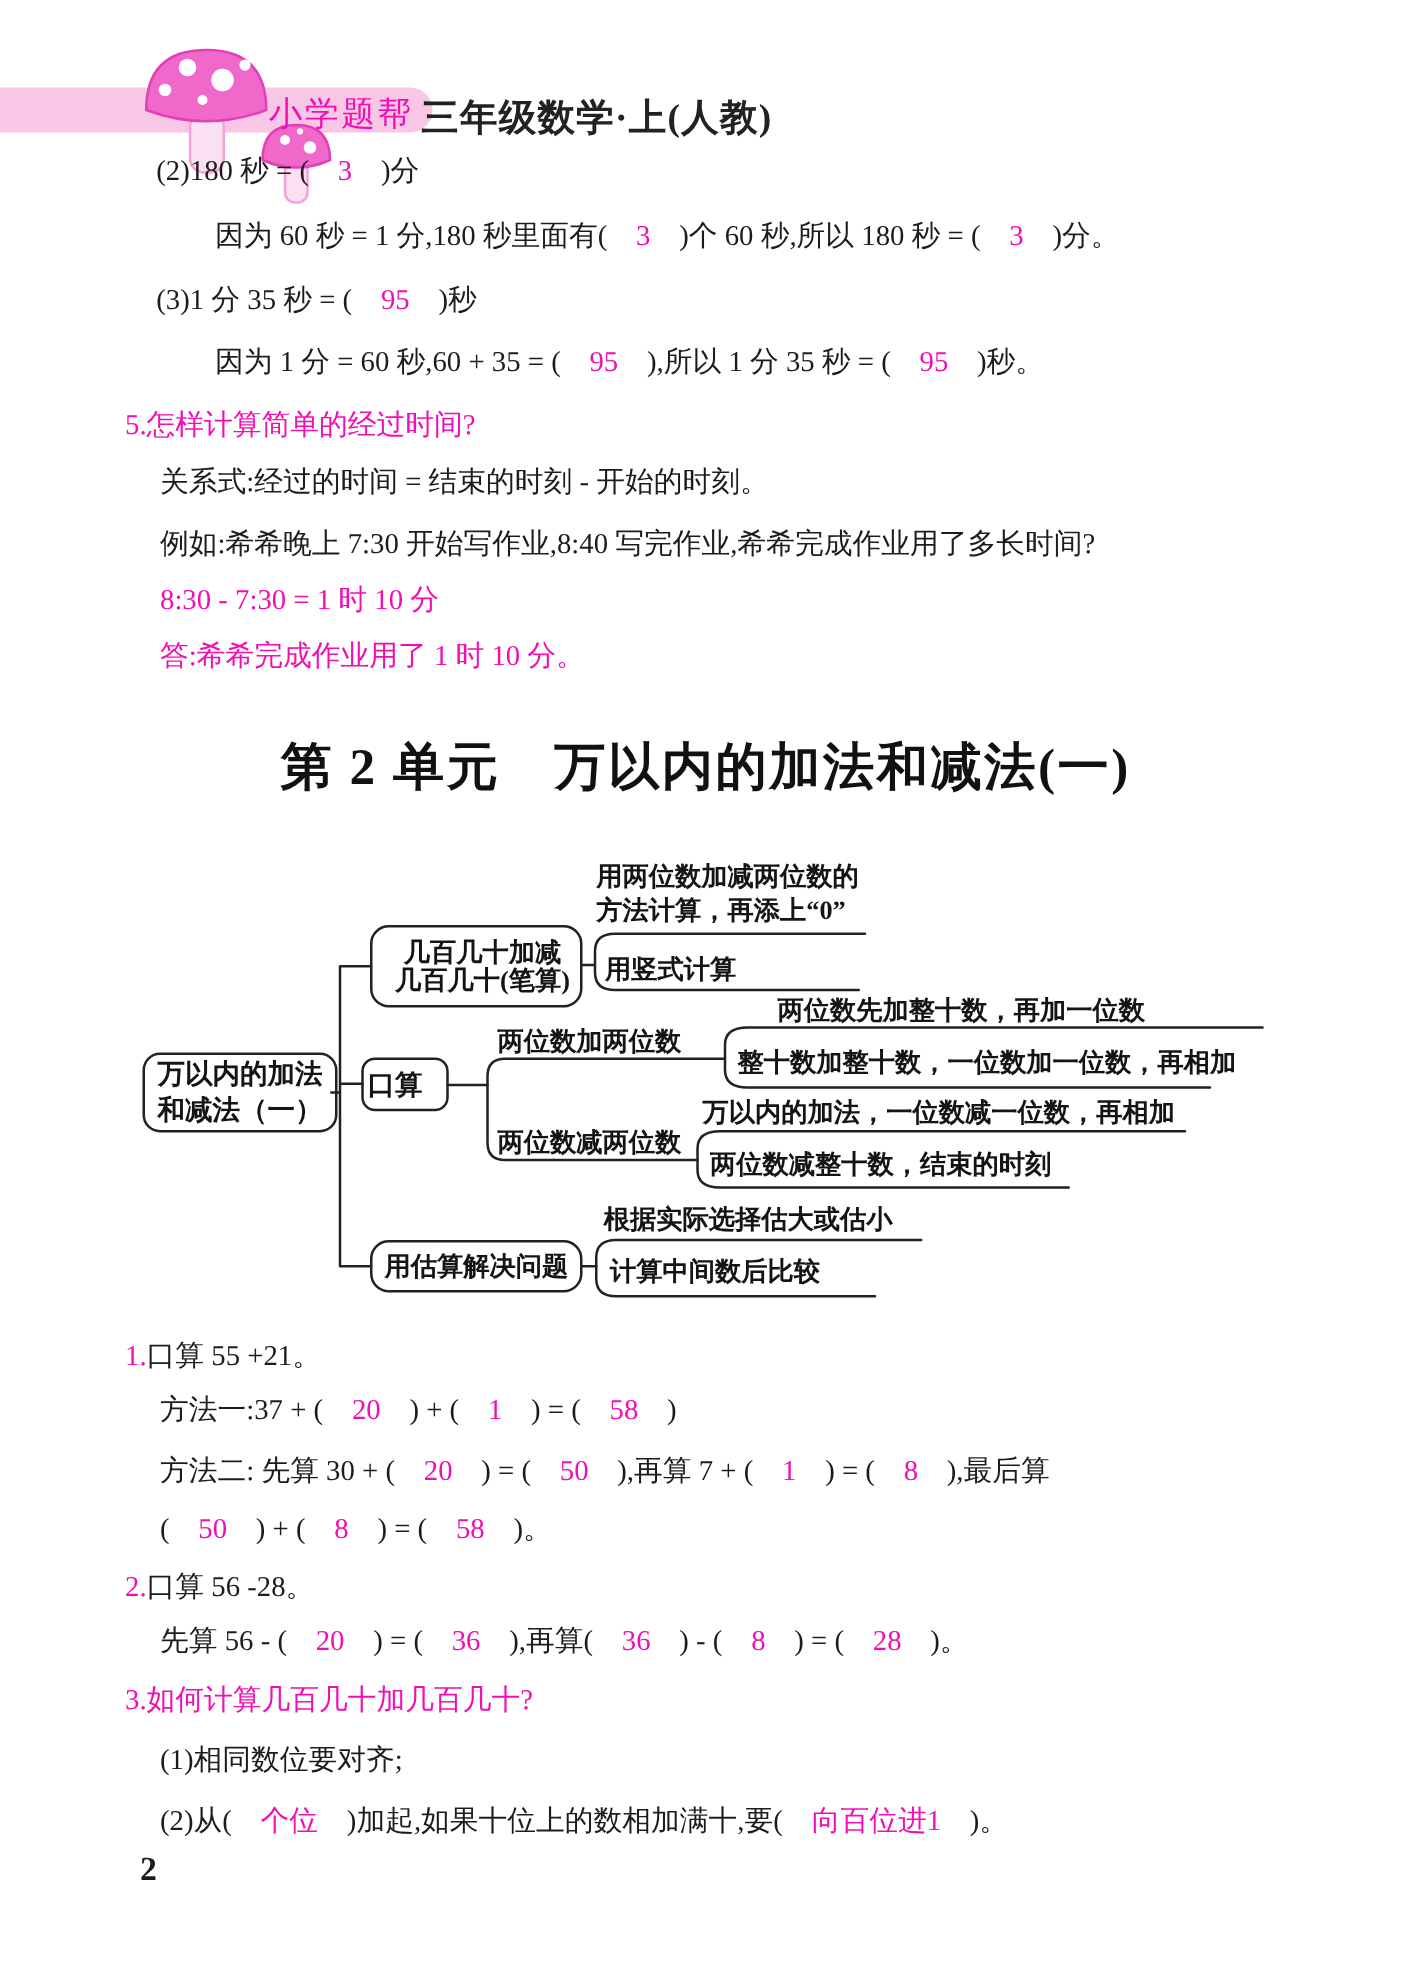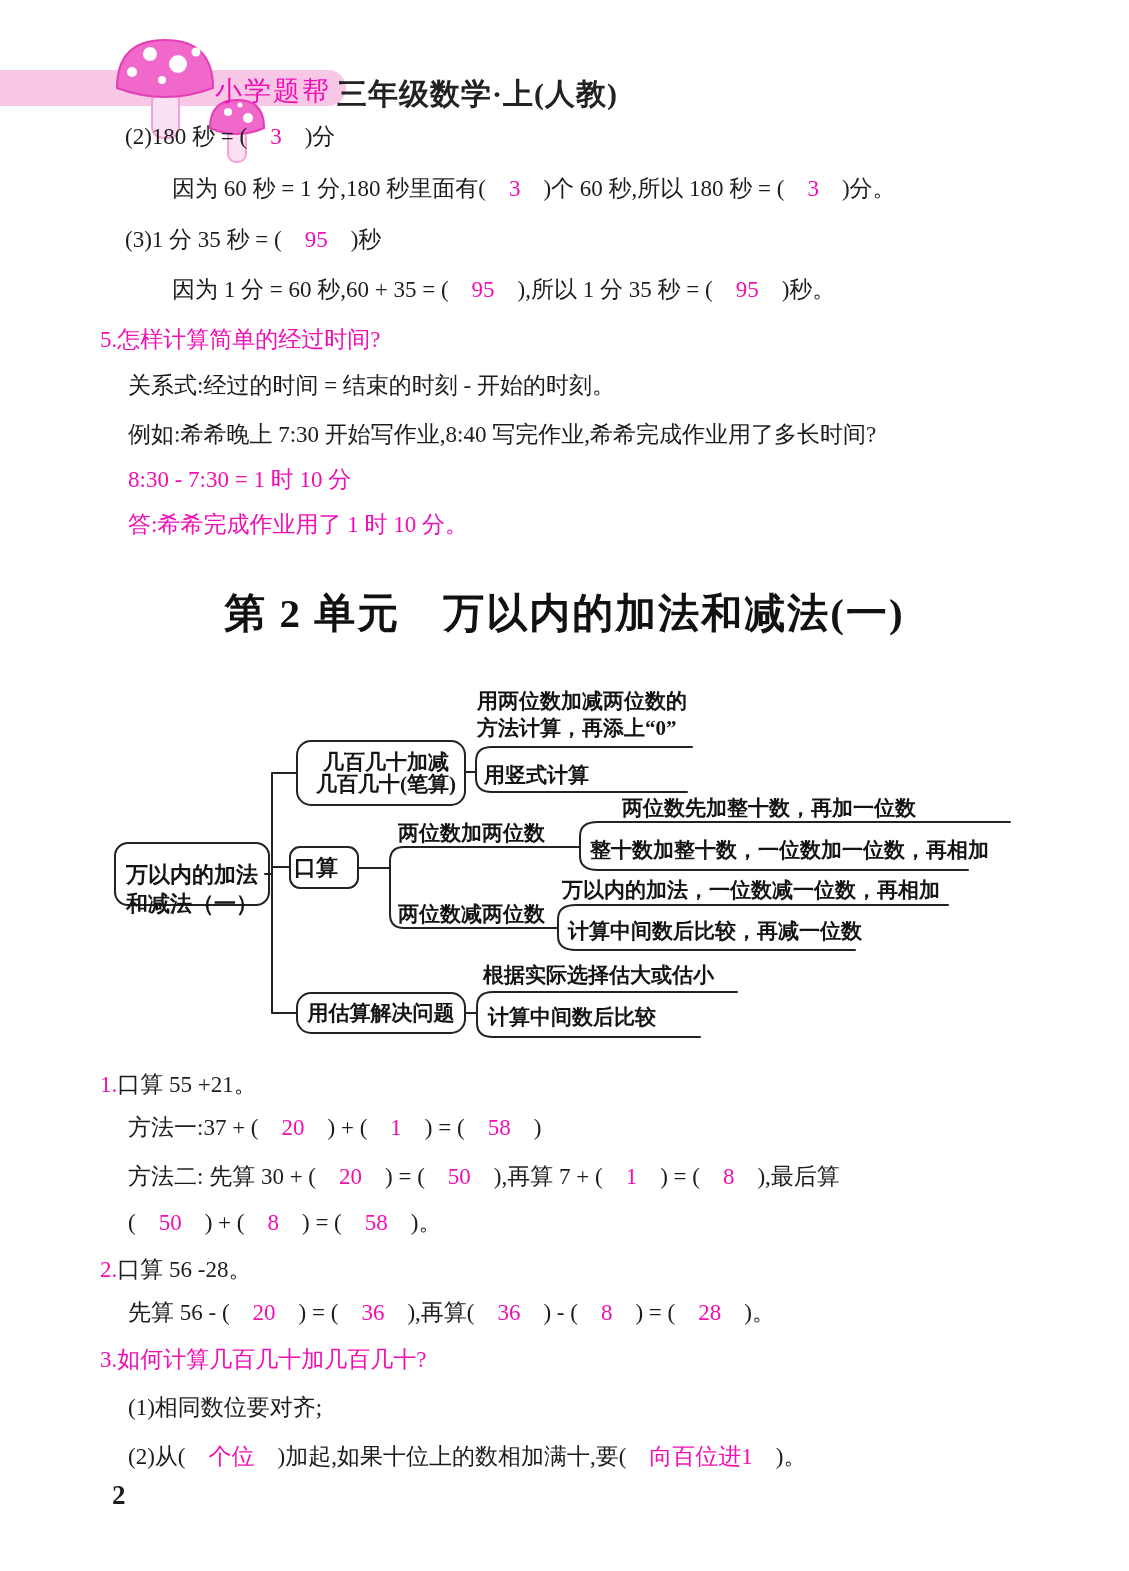--- a/index.html
+++ b/index.html
@@ -88,35 +88,35 @@
         <path d="M580,167 L404,167 Q390,167 390,181 L390,234 Q390,248 404,248 L558,248"></path>
 
         <path d="M1010,142 L598,142 Q580,142 580,156 L580,176 Q580,190 598,190 L968,190"></path>
 
         <path d="M948,225 L576,225 Q558,225 558,239 L558,256 Q558,270 576,270 L855,270"></path>
 
         <path d="M465,333 L477,333"></path>
         <path d="M737,312 L493,312 Q477,312 477,326 L477,343 Q477,357 493,357 L700,357"></path>
       </g>
     </svg>
-    <div class="node" style="left:115px;top:176px;width:154px;height:66px;font-size:22px;line-height:29px;">万以内的加法
+    <div class="node" style="left:115px;top:160px;width:154px;height:66px;font-size:22px;line-height:29px;">万以内的加法
 和减法（一）</div>
     <div class="node" style="left:297px;top:61px;width:156px;height:64px;font-size:21px;line-height:22px;margin-left:11px;">几百几十加减
 几百几十(笔算)</div>
     <div class="node" style="left:290px;top:167px;width:52px;height:41px;font-size:22px;">口算</div>
     <div class="node" style="left:297px;top:313px;width:168px;height:40px;font-size:21px;border-radius:14px;">用估算解决问题</div>
     <div class="leaf" style="left:477px;top:8px;">用两位数加减两位数的
 方法计算，再添上“0”</div>
     <div class="leaf" style="left:484px;top:82px;">用竖式计算</div>
     <div class="leaf" style="left:398px;top:140px;">两位数加两位数</div>
     <div class="leaf" style="left:398px;top:221px;">两位数减两位数</div>
     <div class="leaf" style="left:585px;top:115px;margin-left:37px;">两位数先加整十数，再加一位数</div>
     <div class="leaf" style="left:590px;top:157px;">整十数加整十数，一位数加一位数，再相加</div>
     <div class="leaf" style="left:562px;top:197px;">万以内的加法，一位数减一位数，再相加</div>
-    <div class="leaf" style="left:568px;top:238px;">计算中间数后比较，再减一位数</div>
+    <div class="leaf" style="left:568px;top:238px;">两位数减整十数，结束的时刻</div>
     <div class="leaf" style="left:483px;top:282px;">根据实际选择估大或估小</div>
     <div class="leaf" style="left:488px;top:324px;">计算中间数后比较</div>
   </div>
 
   <div class="t-line" style="left:100px;top:1070px"><span class="mg">1.</span><span class="bk">口算 55 +21。</span></div>
   <div class="t-line" style="left:128px;top:1113px"><span class="bk">方法一:37 + (    </span><span class="mg">20</span><span class="bk">    ) + (    </span><span class="mg">1</span><span class="bk">    ) = (    </span><span class="mg">58</span><span class="bk">    )</span></div>
   <div class="t-line" style="left:128px;top:1162px"><span class="bk">方法二: 先算 30 + (    </span><span class="mg">20</span><span class="bk">    ) = (    </span><span class="mg">50</span><span class="bk">    ),再算 7 + (    </span><span class="mg">1</span><span class="bk">    ) = (    </span><span class="mg">8</span><span class="bk">    ),最后算</span></div>
   <div class="t-line" style="left:128px;top:1208px"><span class="bk">(    </span><span class="mg">50</span><span class="bk">    ) + (    </span><span class="mg">8</span><span class="bk">    ) = (    </span><span class="mg">58</span><span class="bk">    )。</span></div>
   <div class="t-line" style="left:100px;top:1255px"><span class="mg">2.</span><span class="bk">口算 56 -28。</span></div>
   <div class="t-line" style="left:128px;top:1298px"><span class="bk">先算 56 - (    </span><span class="mg">20</span><span class="bk">    ) = (    </span><span class="mg">36</span><span class="bk">    ),再算(    </span><span class="mg">36</span><span class="bk">    ) - (    </span><span class="mg">8</span><span class="bk">    ) = (    </span><span class="mg">28</span><span class="bk">    )。</span></div>

